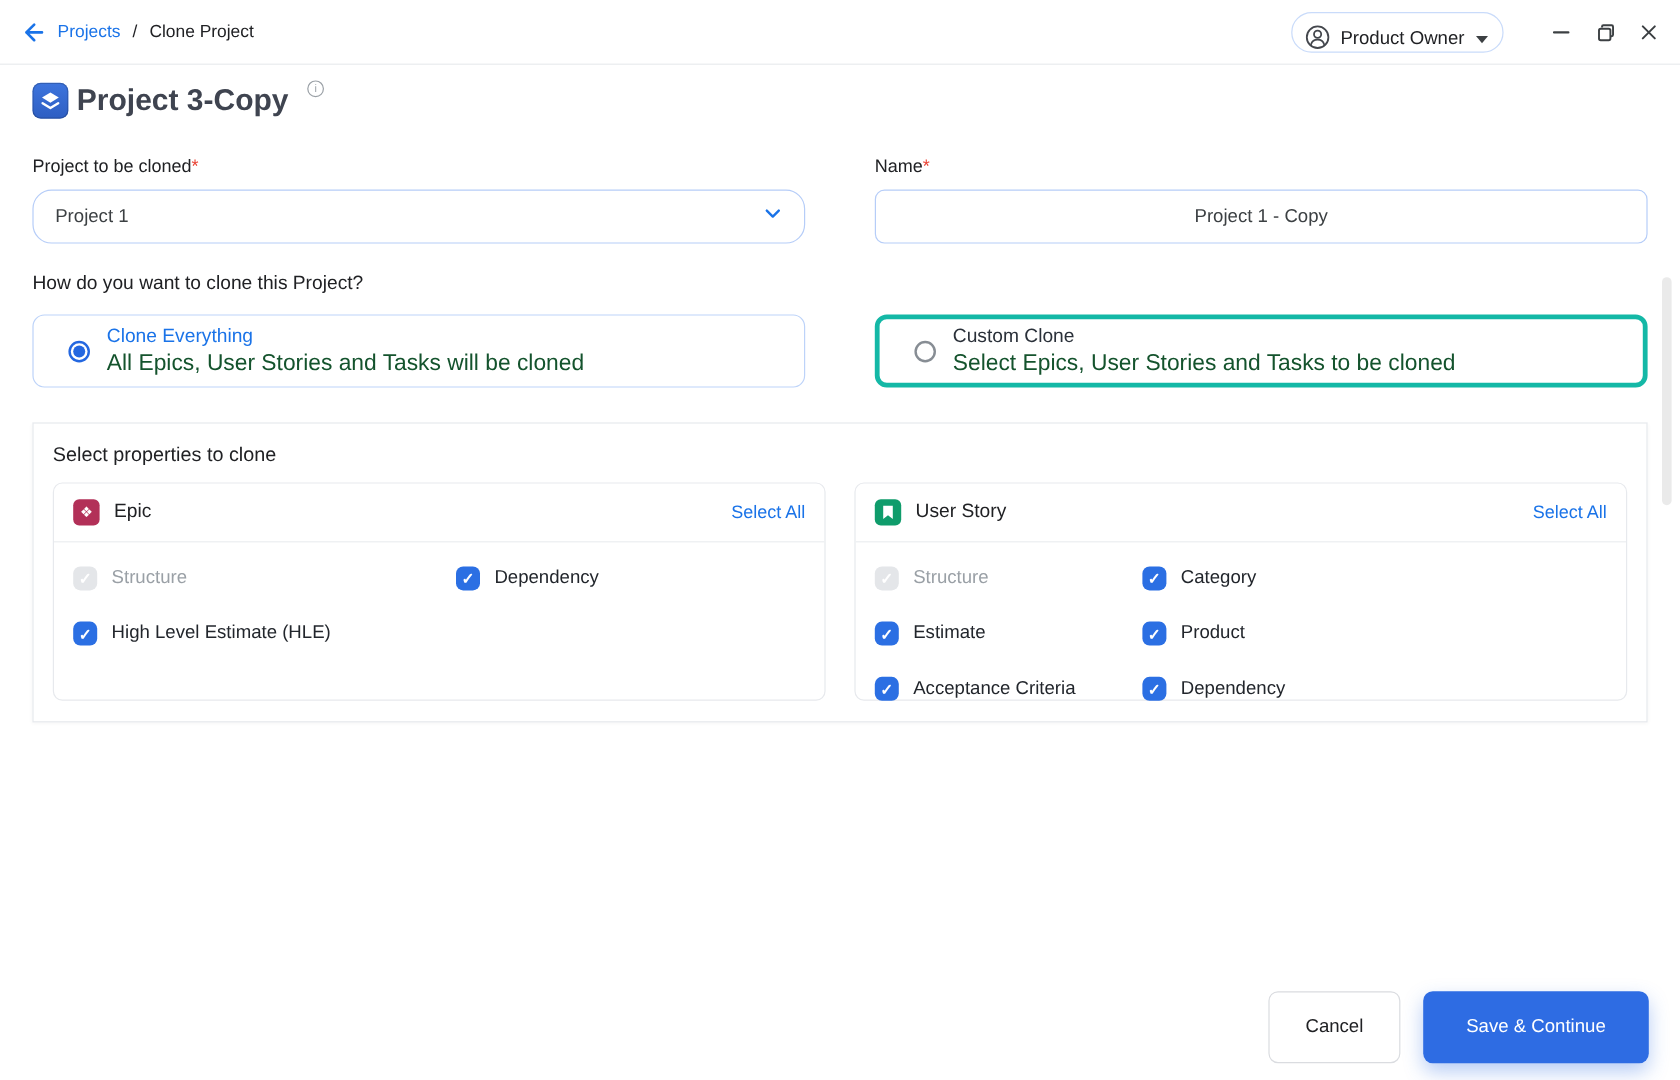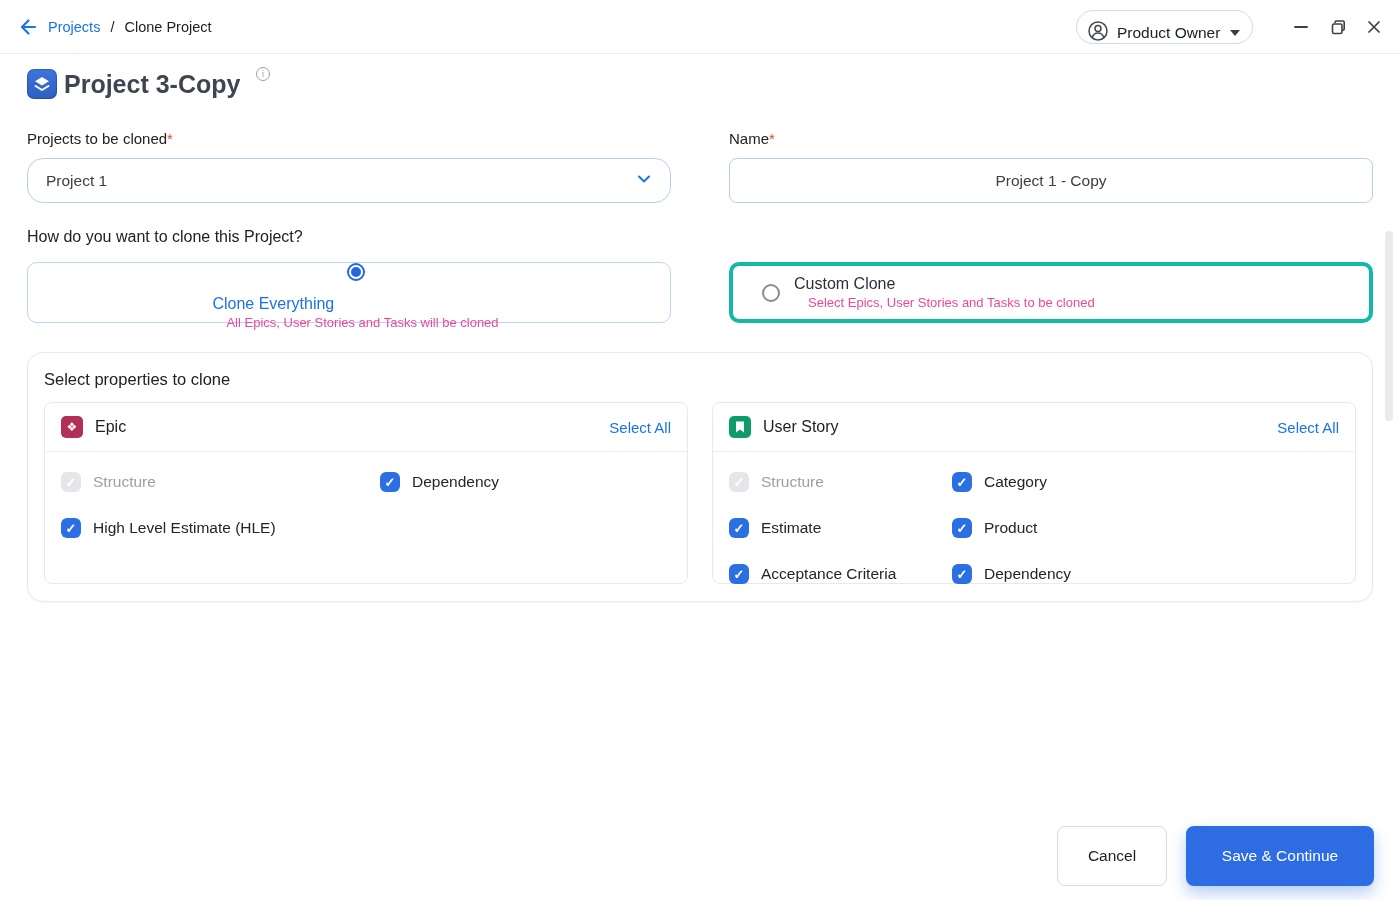--- a/index.html
+++ b/index.html
@@ -53,34 +53,34 @@
   input.field { font-family:"Liberation Sans", sans-serif; outline:none; }
   .chevron { margin-left:auto; }
 
   
   .question { position:absolute; left:27px; top:228px; font-size:16px; color:#202124; }
   .option-card { position:absolute; top:262px; width:644px; height:61px;
     border-radius:10px; display:flex; align-items:center; padding:0 16px 0 29px;
     gap:14px; background:#fff; cursor:pointer; }
   .option-card.selected { border:1px solid #bdd3f9; }
   .option-card.unselected { border:4px solid #14b8a6; }
-  .opt-left { left:27px;flex-direction:column; } .opt-right { left:729px; }
+  .opt-left { left:27px; } .opt-right { left:729px; }
   .radio { width:18px; height:18px; border-radius:50%; position:relative; flex:0 0 18px; }
   .radio.on { border:2px solid #2467e0; }
   .radio.on::after { content:""; position:absolute; left:50%; top:50%; width:10px; height:10px;
     margin:-5px 0 0 -5px; border-radius:50%; background:#2467e0; }
   .radio.off { border:2px solid #878d94; }
   .option-title { font-size:16px; font-weight:500; }
   .selected .option-title { color:#1a73e8; }
   .unselected .option-title { color:#2a3039; }
-  .option-desc { font-size:13px; color:#ec4899; margin-top:2px;margin-left:14px; }
+  .option-desc { font-size:19px; color:#14532d; margin-top:2px; }
 
   
   .panel { position:absolute; left:27px; top:352px; width:1346px; height:250px;
-    border:1px solid #e7e9ed; border-radius:16px; background:#fff;
+    border:1px solid #e7e9ed; border-radius:0; background:#fff;
     box-shadow:0 1px 3px rgba(60,64,67,.05); }
   .panel-heading { position:absolute; left:16px; top:17px; font-size:16.5px; color:#202124; }
   .group-card { position:absolute; top:49px; width:644px; height:182px;
     border:1px solid #e7e9ed; border-radius:8px; background:#fff; }
   .group-epic { left:16px; } .group-story { left:684px; }
   .group-header { height:49px; display:flex; align-items:center; padding:0 16px;
     gap:12px; border-bottom:1px solid #eceef1; }
   .group-icon { width:22px; height:22px; border-radius:5px; display:flex;
     align-items:center; justify-content:center; color:#fff; }
   .group-epic .group-icon { background:#b23058; font-size:12px; }
@@ -156,21 +156,21 @@
 <span class="title-icon">
   <svg width="22" height="22" viewBox="0 0 22 22">
     <path d="M11 4 L18 8.3 L11 12.6 L4 8.3 Z" fill="#ffffff"></path>
     <path d="M4.5 13 L11 17 L17.5 13" fill="none" stroke="#ffffff" stroke-width="2" stroke-linecap="round" stroke-linejoin="round"></path>
   </svg>
 </span>
 <h1 class="page-title">Project 3-Copy</h1>
 <span class="info-icon">i</span>
 
 <div class="field-label lbl-left">
-  <span>Projects to be cloned</span><span class="required">*</span>
+  <span>Project to be cloned</span><span class="required">*</span>
 </div>
 <div class="field-label lbl-right">
   <span>Name</span><span class="required">*</span>
 </div>
 
 <div class="field field-left">
   <span>Project 1</span>
   <span class="chevron">
     <svg width="16" height="16" viewBox="0 0 16 16">
         <path d="M3 5.5 L8 10.5 L13 5.5" fill="none" stroke="#1a73e8" stroke-width="2" stroke-linecap="round" stroke-linejoin="round"></path>

